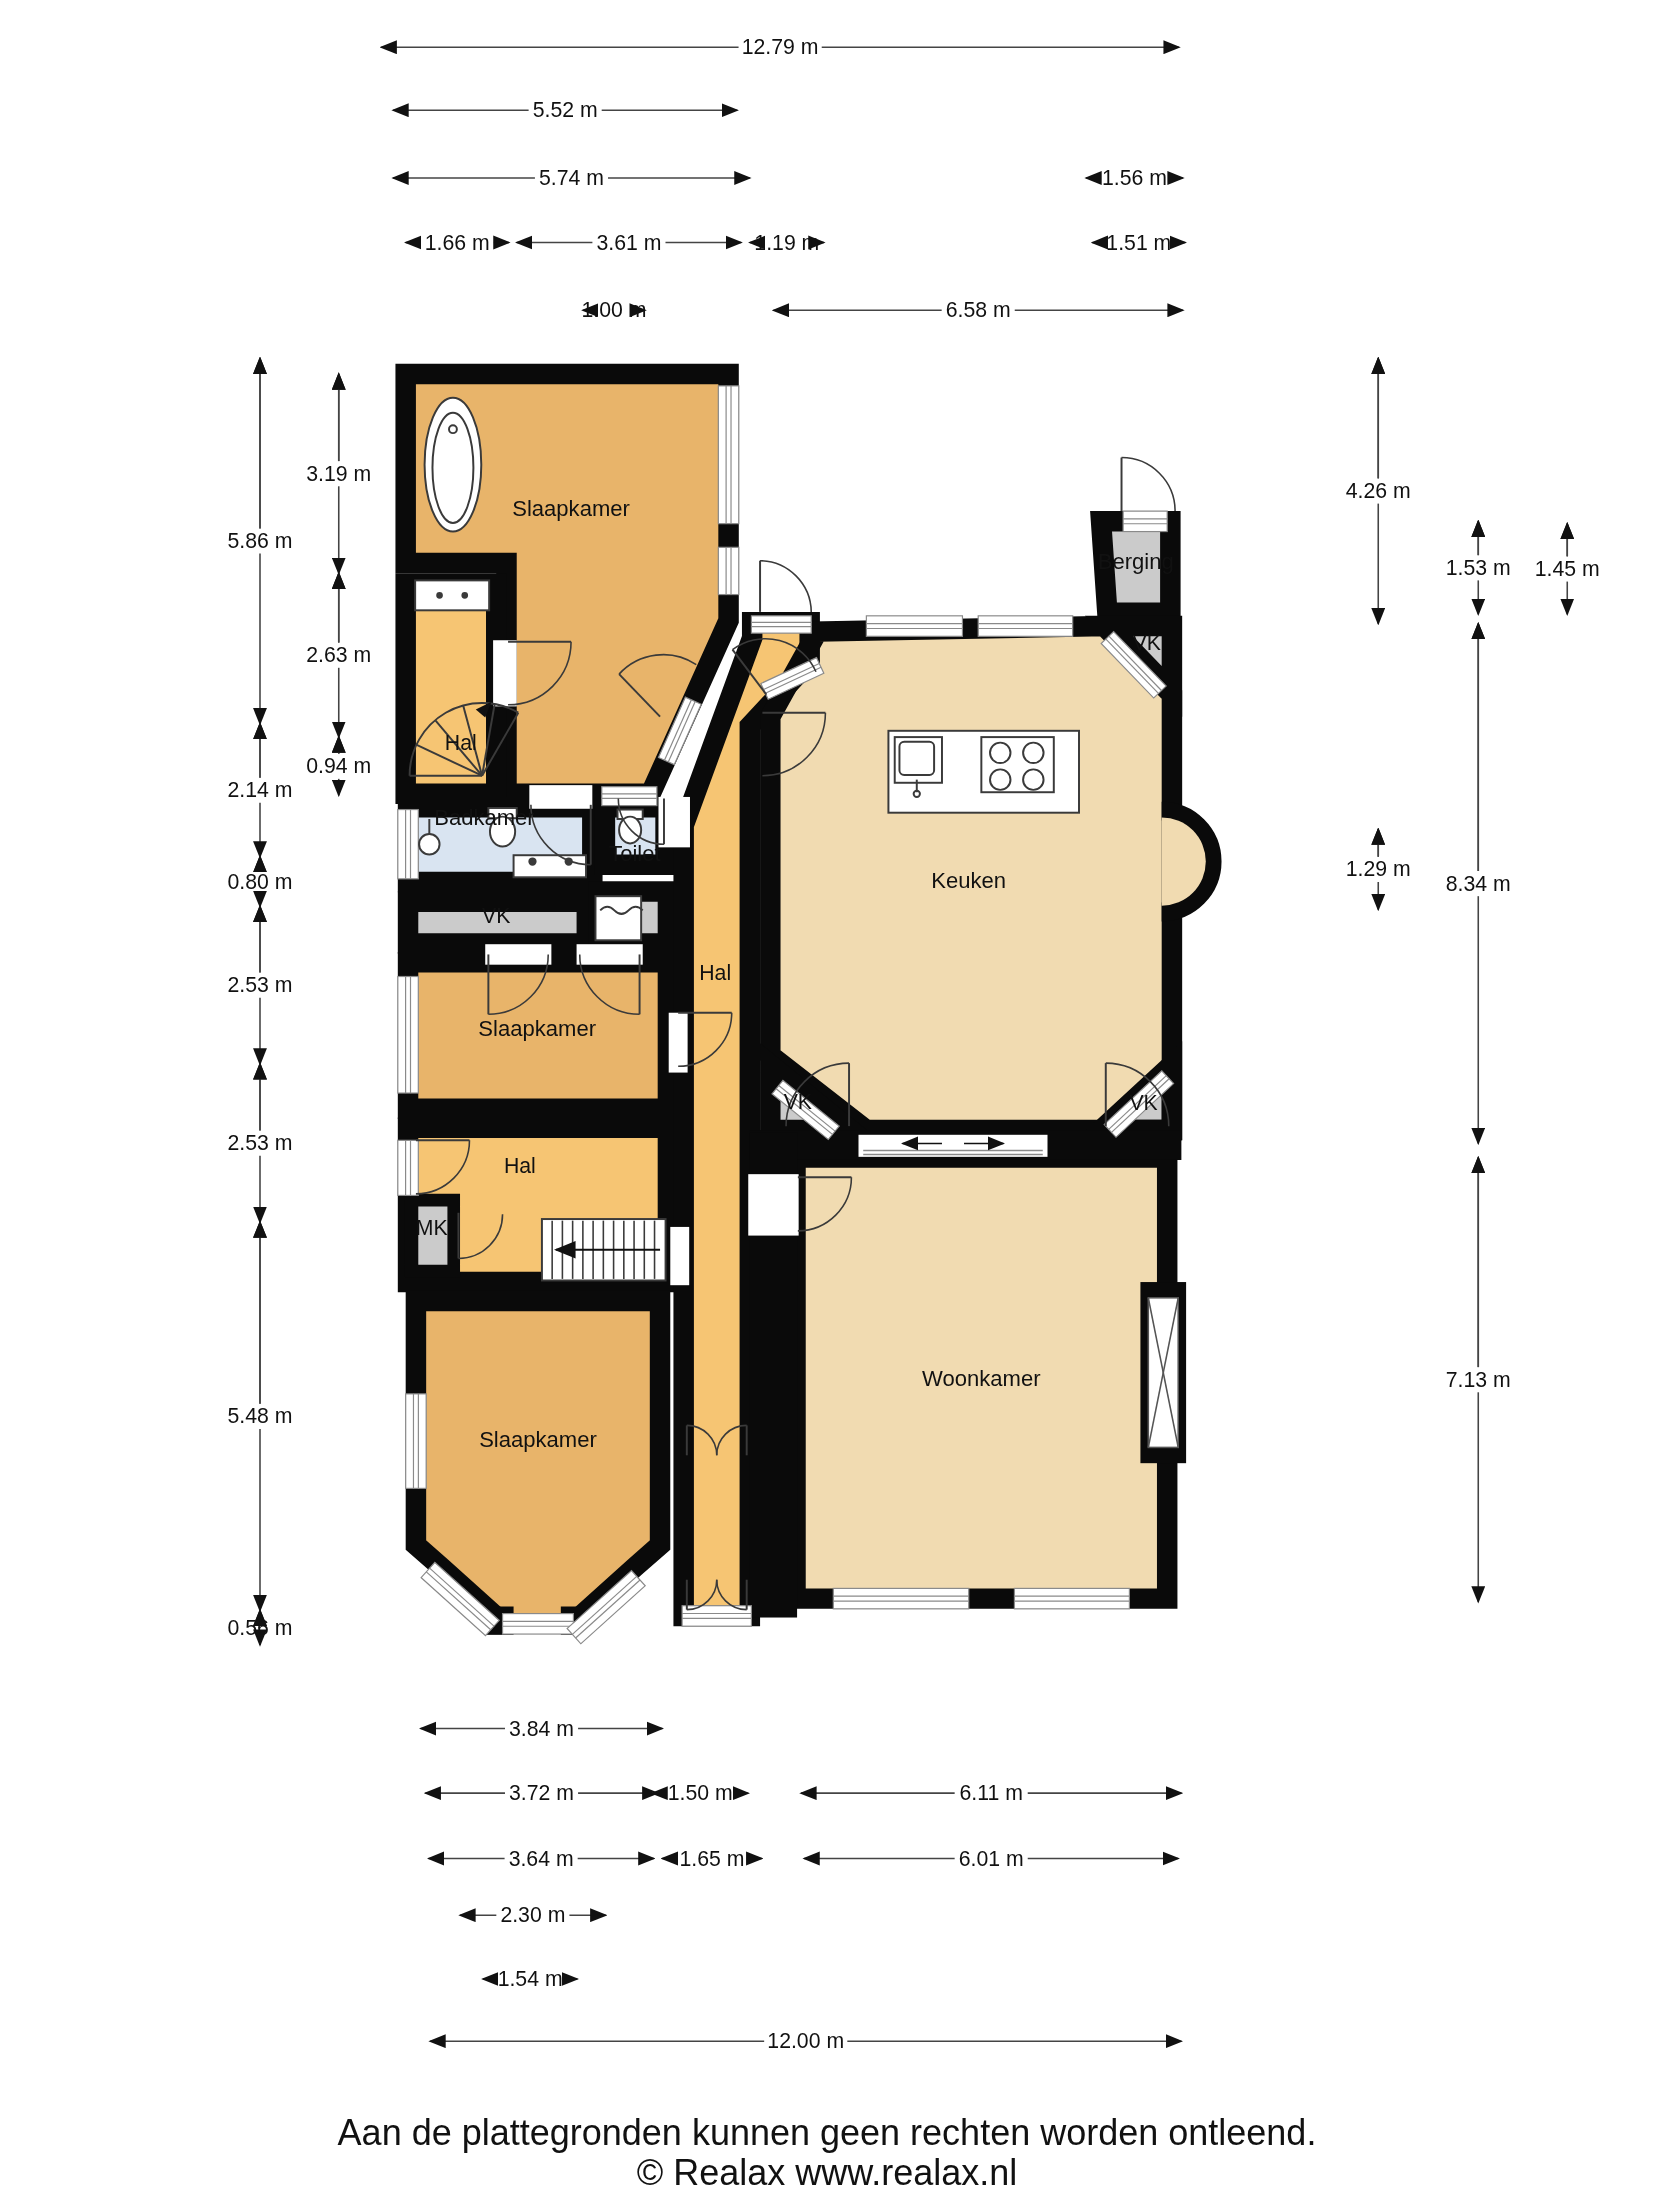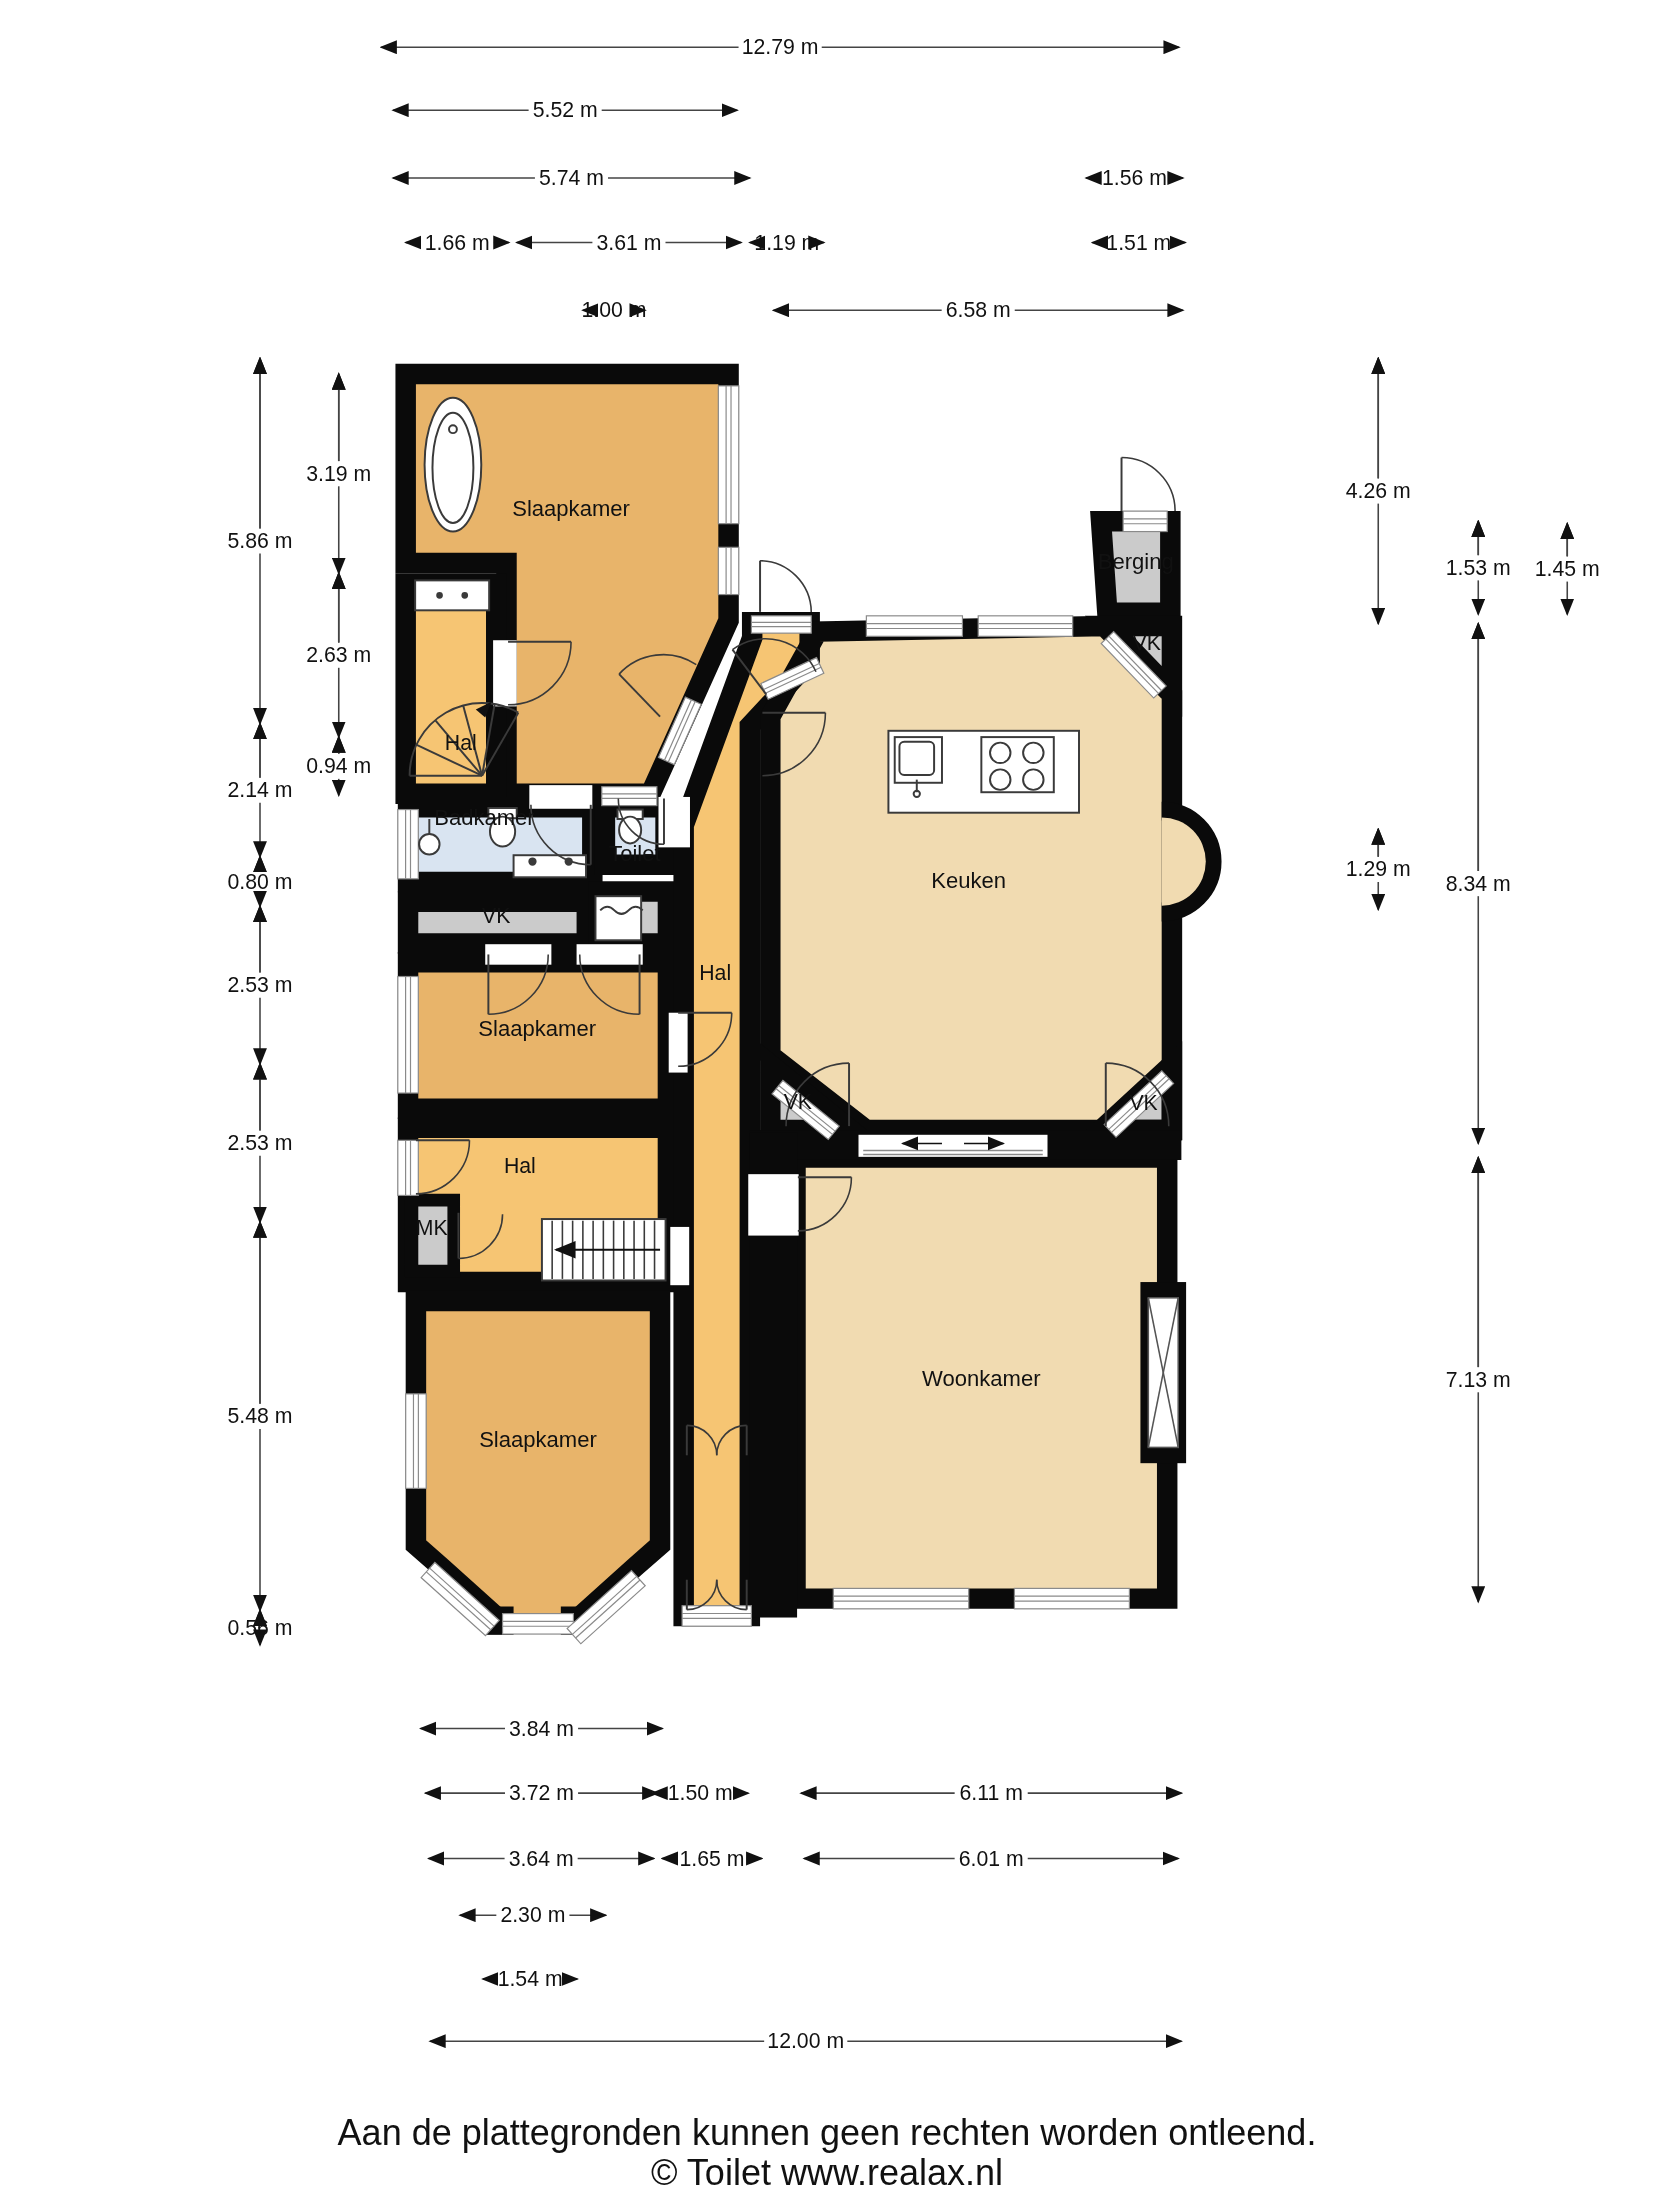--- a/index.html
+++ b/index.html
@@ -543,15 +543,15 @@
         </g>
         <g>
           <line x1="1990" y1="706.5" x2="1990" y2="665" stroke="#444444" stroke-width="2" marker-end="url(#arr)"></line>
           <line x1="1990" y1="706.5" x2="1990" y2="665" stroke="#444444" stroke-width="2" marker-end="url(#arr)"></line>
           <line x1="1990" y1="738.5" x2="1990" y2="780" stroke="#444444" stroke-width="2" marker-end="url(#arr)"></line>
           <text x="1990" y="731.5" text-anchor="middle" font-size="27" fill="#111111" font-family="&quot;Liberation Sans&quot;, sans-serif">1.45 m</text>
         </g>
       </g>
   </svg>
   <div class="footer footer-1">Aan de plattegronden kunnen geen rechten worden ontleend.</div>
-  <div class="footer footer-2">© Toilet www.realax.nl</div>
+  <div class="footer footer-2">© Realax www.realax.nl</div>
 </div>
 
 
 </body></html>

